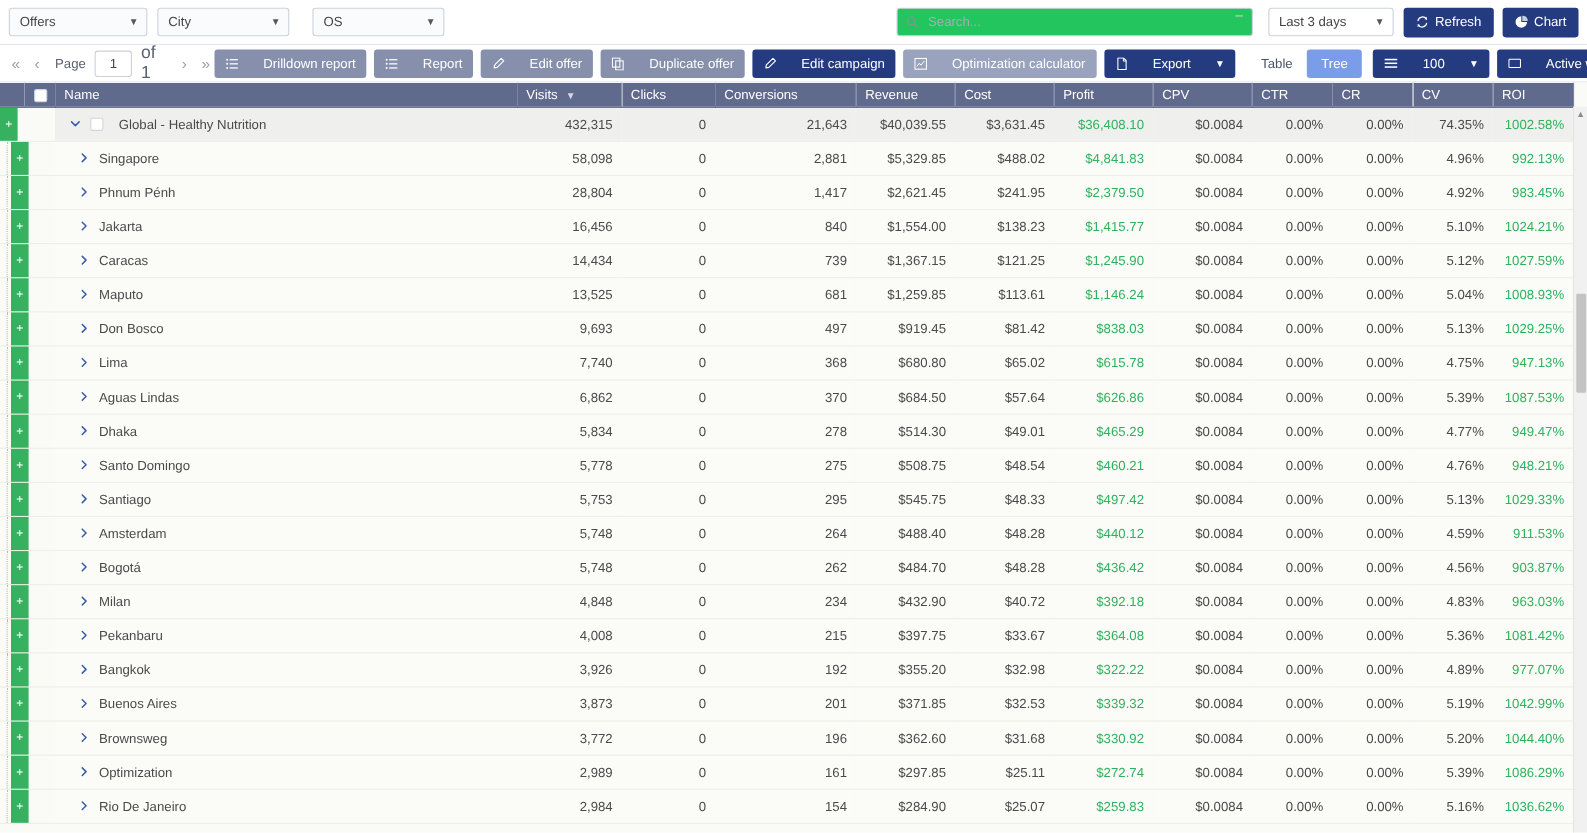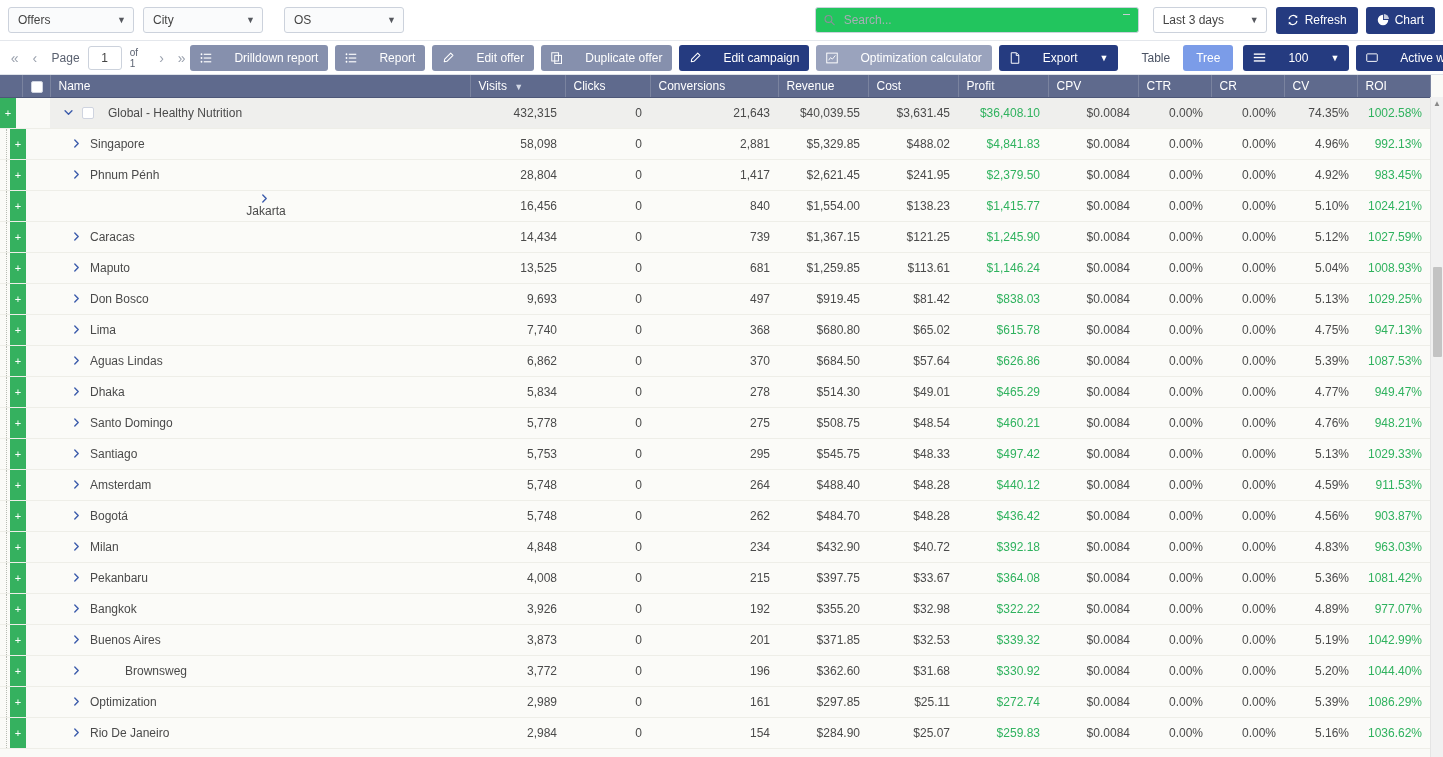--- a/index.html
+++ b/index.html
@@ -126,21 +126,21 @@
     user-select: none;
   }
   .pg-label { font-size: 12px; color: #5a6170; margin: 0 5px; }
   .pg-input {
     width: 34px; height: 24px;
     border: 1px solid #ccd2dc; border-radius: 3px;
     text-align: center; font-size: 12px;
     font-family: "Liberation Sans", sans-serif;
     color: #444; background: #fff; outline: none;
   }
-  .pg-of { font-size: 10px; color: #5a6170; margin: 0 5px; }
+  .pg-of { font-size: 16px; color: #5a6170; margin: 0 5px; }
 
   .tb-btn {
     height: 26px;
     border: none; border-radius: 3px;
     display: flex; align-items: center; gap: 22px;
     padding: 0 10px;
     font-family: "Liberation Sans", sans-serif;
     font-size: 12px;
     cursor: pointer;
     margin-right: 7px;
@@ -623,21 +623,21 @@
           <td class="num">4.92%</td>
           <td class="num green">983.45%</td>
         </tr>
         <tr class="child">
           <td class="markcell">
             <div class="treeline"></div>
             <div class="greenmark child-mark">+</div>
           </td>
           <td class="chkcell"></td>
           <td class="c-name-cell">
-            <div class="namecell-inner" style="padding-left: 8px; flex-direction: column;">
+            <div class="namecell-inner" style="padding-left: 8px;">
               <span class="chev">
                 <svg viewBox="0 0 16 16" width="11" height="11">
                   <polyline points="5.5,3 10.5,8 5.5,13" fill="none" stroke="#3b5bab" stroke-width="2" stroke-linecap="round" stroke-linejoin="round"></polyline>
                 </svg>
               </span>
               <span class="nm">Jakarta</span>
             </div>
           </td>
           <td class="num">16,456</td>
           <td class="num">0</td>
@@ -1043,21 +1043,21 @@
           <td class="num">5.19%</td>
           <td class="num green">1042.99%</td>
         </tr>
         <tr class="child">
           <td class="markcell">
             <div class="treeline"></div>
             <div class="greenmark child-mark">+</div>
           </td>
           <td class="chkcell"></td>
           <td class="c-name-cell">
-            <div class="namecell-inner" style="padding-left: 8px; gap: 35px;">
+            <div class="namecell-inner" style="padding-left: 8px;">
               <span class="chev">
                 <svg viewBox="0 0 16 16" width="11" height="11">
                   <polyline points="5.5,3 10.5,8 5.5,13" fill="none" stroke="#3b5bab" stroke-width="2" stroke-linecap="round" stroke-linejoin="round"></polyline>
                 </svg>
               </span>
               <span class="nm">Brownsweg</span>
             </div>
           </td>
           <td class="num">3,772</td>
           <td class="num">0</td>

